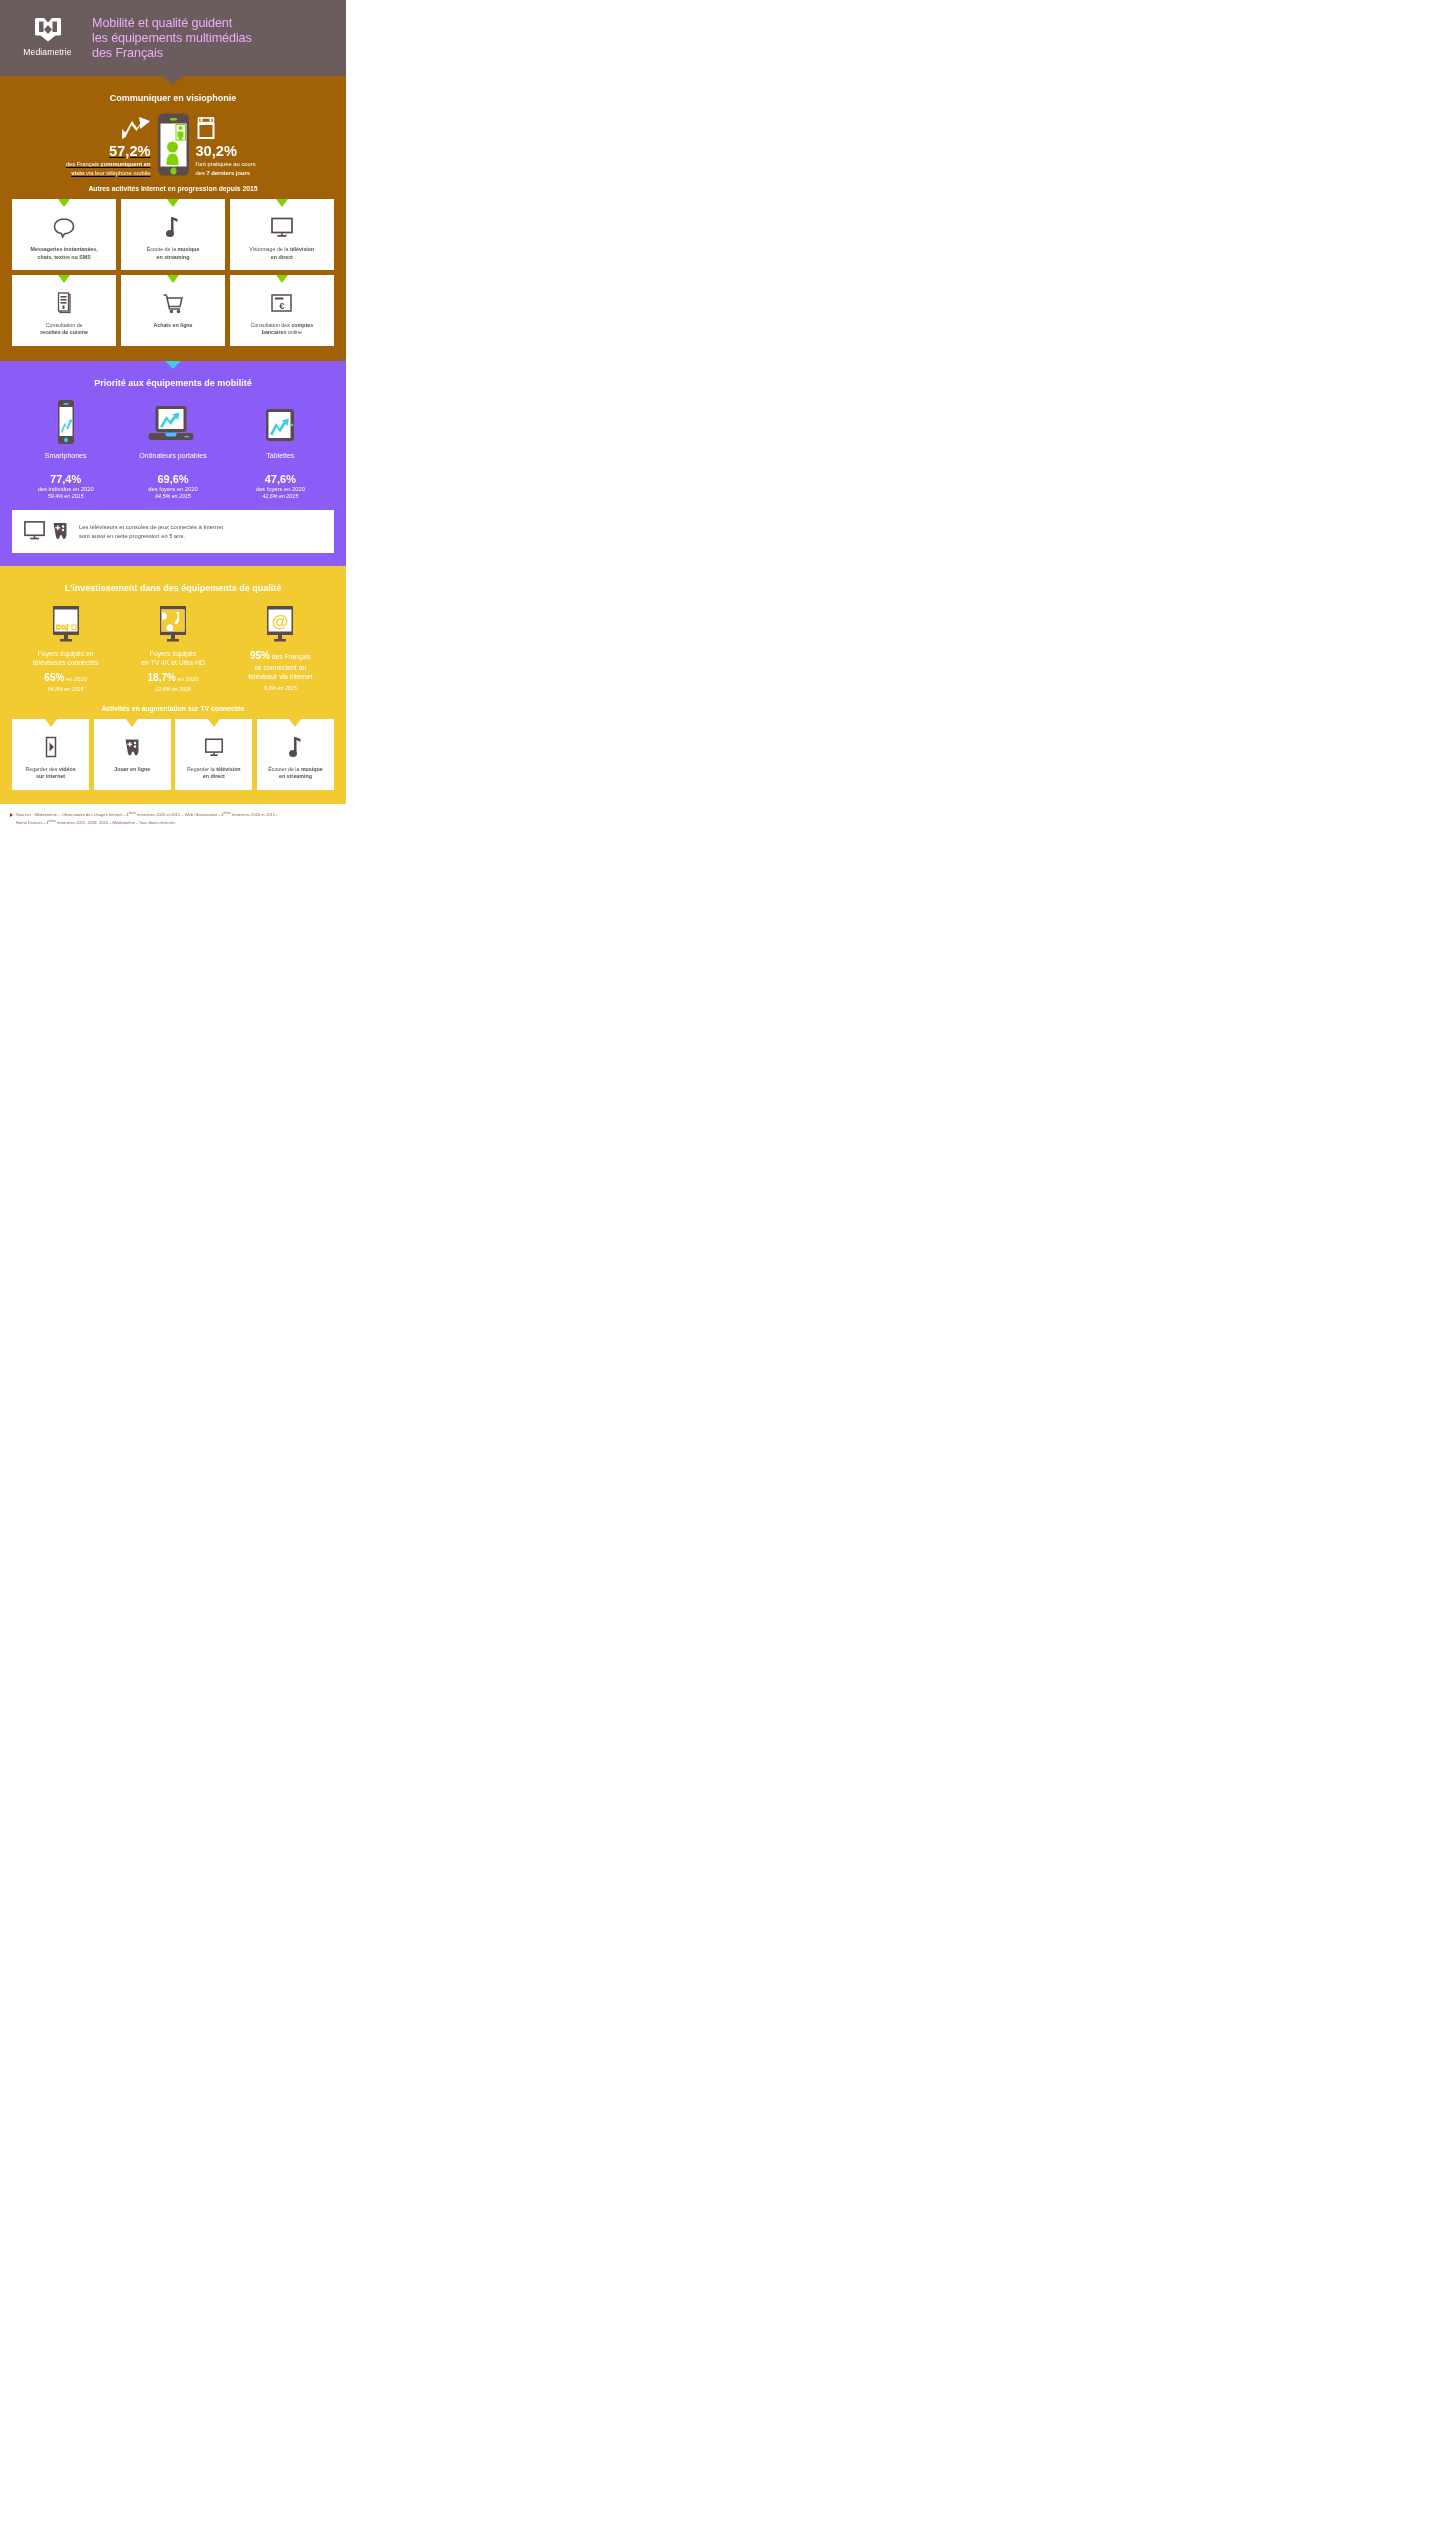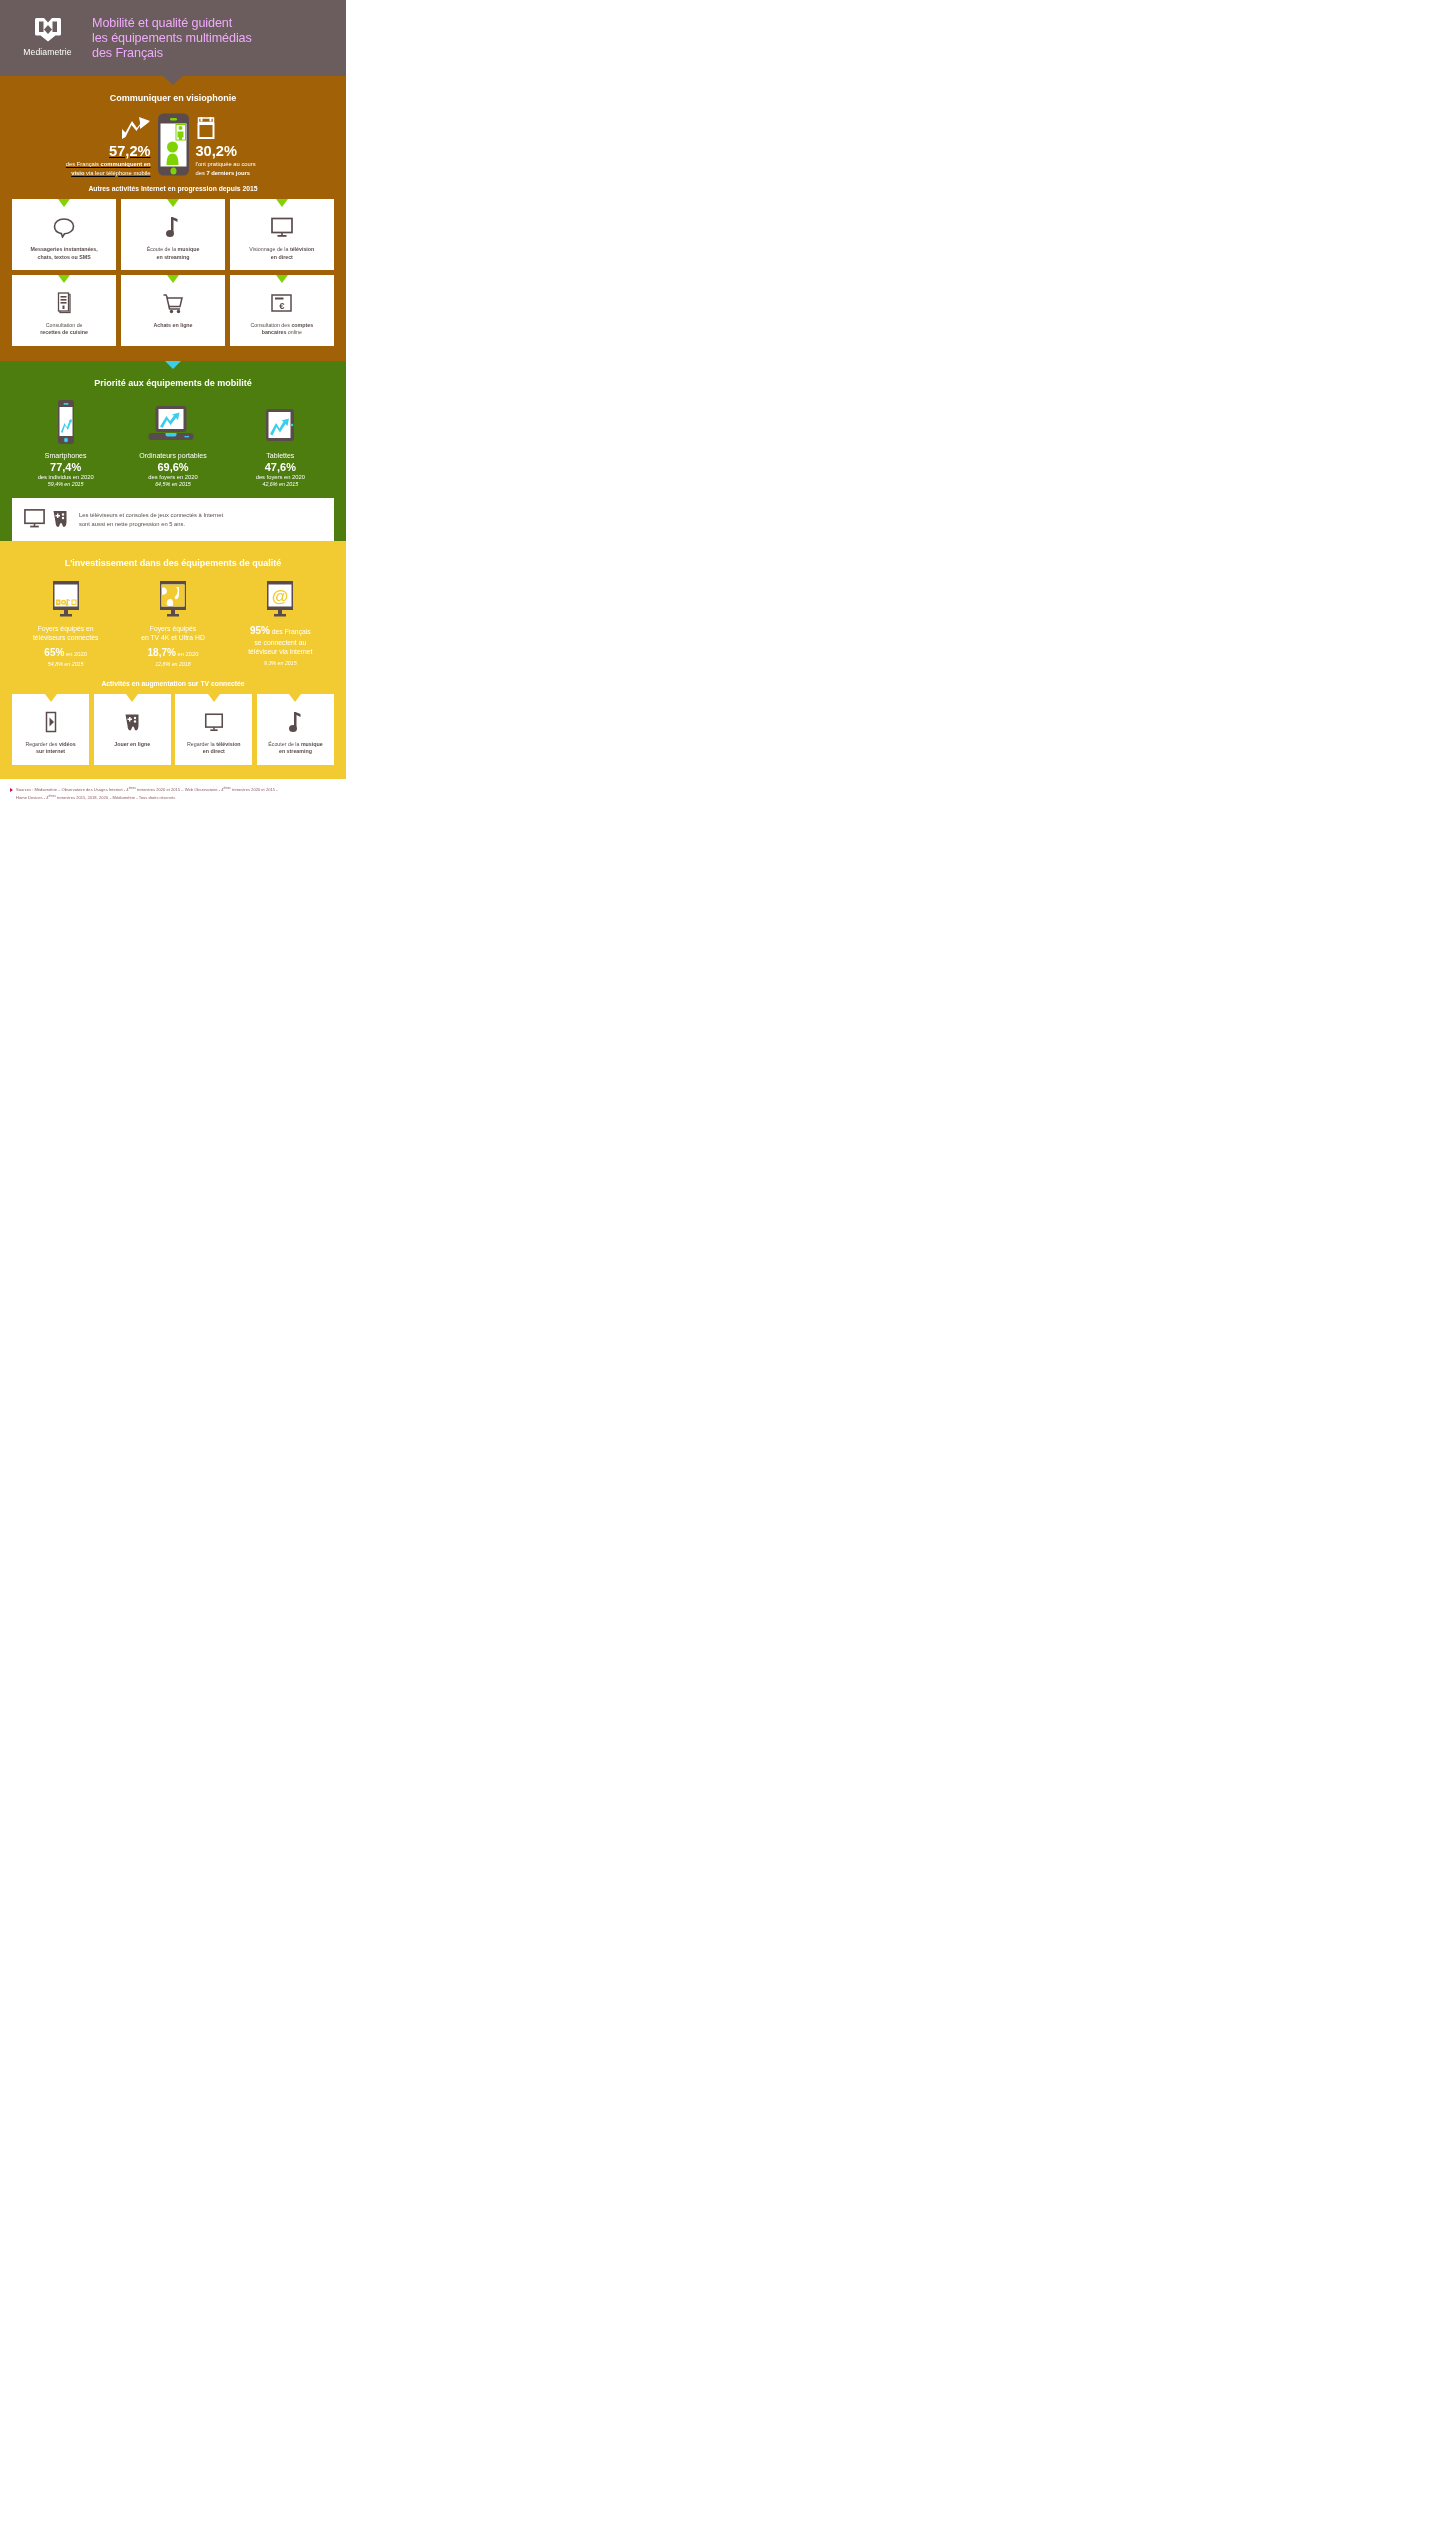--- a/index.html
+++ b/index.html
@@ -57,21 +57,21 @@
     width: 0; height: 0;
     border-left: 11px solid transparent;
     border-right: 11px solid transparent;
     border-top: 10px solid #6b5d5d;
     z-index: 5;
   }
 
   
   .sec { position: relative; padding: 0 12px; }
   .sec-green  { background: #a16207; padding-top: 17px; padding-bottom: 15px; }
-  .sec-blue   { background: #4d7c0f; padding-top: 17px; }
+  .sec-blue   { background: #8b5cf6; padding-top: 17px; padding-bottom: 13px; }
   .sec-yellow { background: #f2cb33; padding-top: 17px; padding-bottom: 14px; }
 
   .notch {
     position: absolute;
     left: 50%;
     top: 0;
     transform: translateX(-50%);
     width: 0; height: 0;
     border-left: 8px solid transparent;
     border-right: 8px solid transparent;
@@ -169,21 +169,21 @@
 
   
   .devices {
     display: grid;
     grid-template-columns: repeat(3, 1fr);
     margin-top: 11px;
   }
   .dev { text-align: center; color: #ffffff; }
   .dev-icon { height: 46px; display:flex; align-items:flex-end; justify-content:center; }
   .dev-name { font-size: 7px; margin-top: 6.6px; }
-  .dev-pct  { font-size: 11px; font-weight: bold; margin-top: 2px; line-height: 1.1; }
+  .dev-pct  { font-size: 11px; font-weight: bold; margin-top: 14px; line-height: 1.1; }
   .dev-sub  { font-size: 5.8px; margin-top: 1px; }
   .dev-old  { font-size: 5.3px; font-style: italic; margin-top: 1.5px; }
 
   
   .callout {
     background: #ffffff;
     margin-top: 11px;
     padding: 10px 11px;
     display: flex;
     align-items: center;

